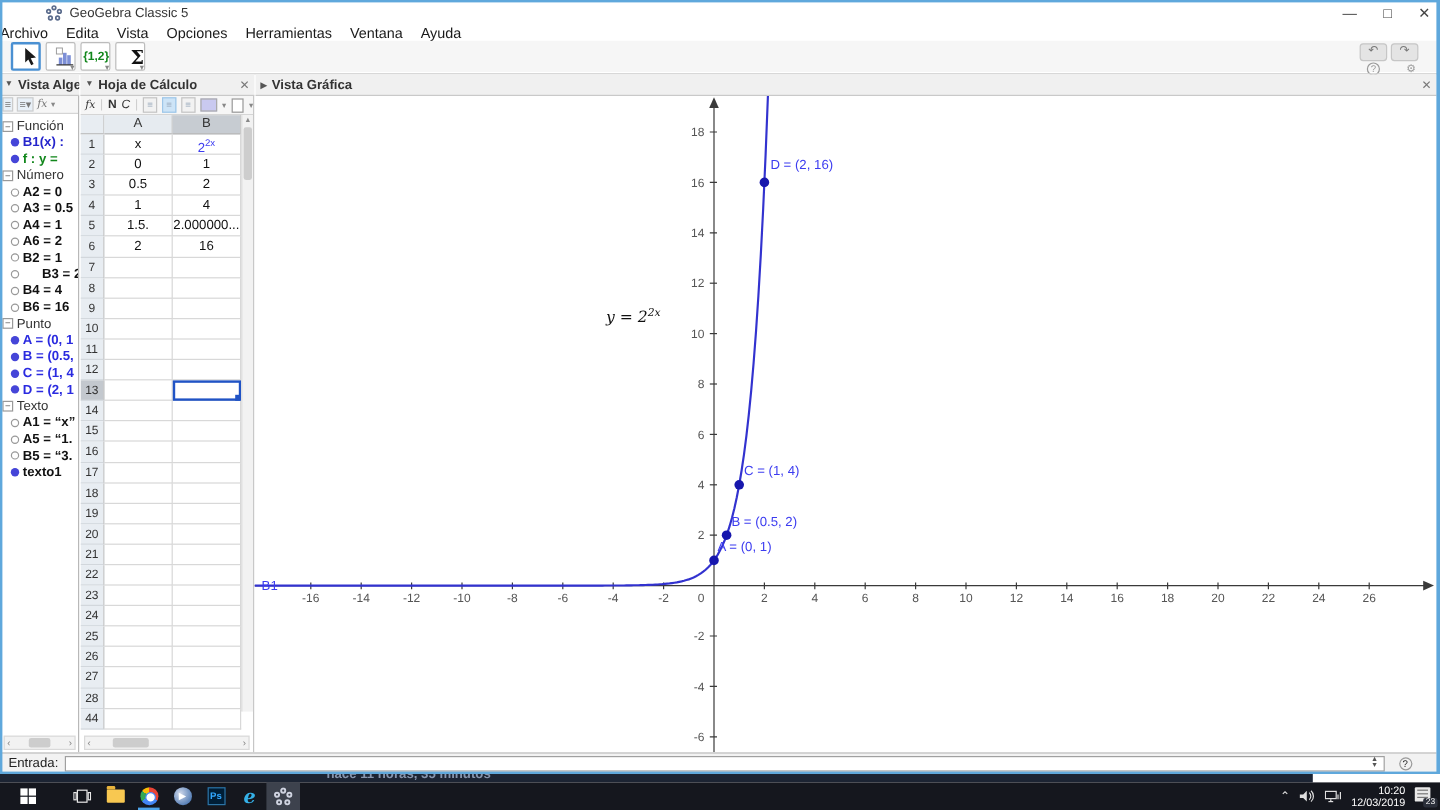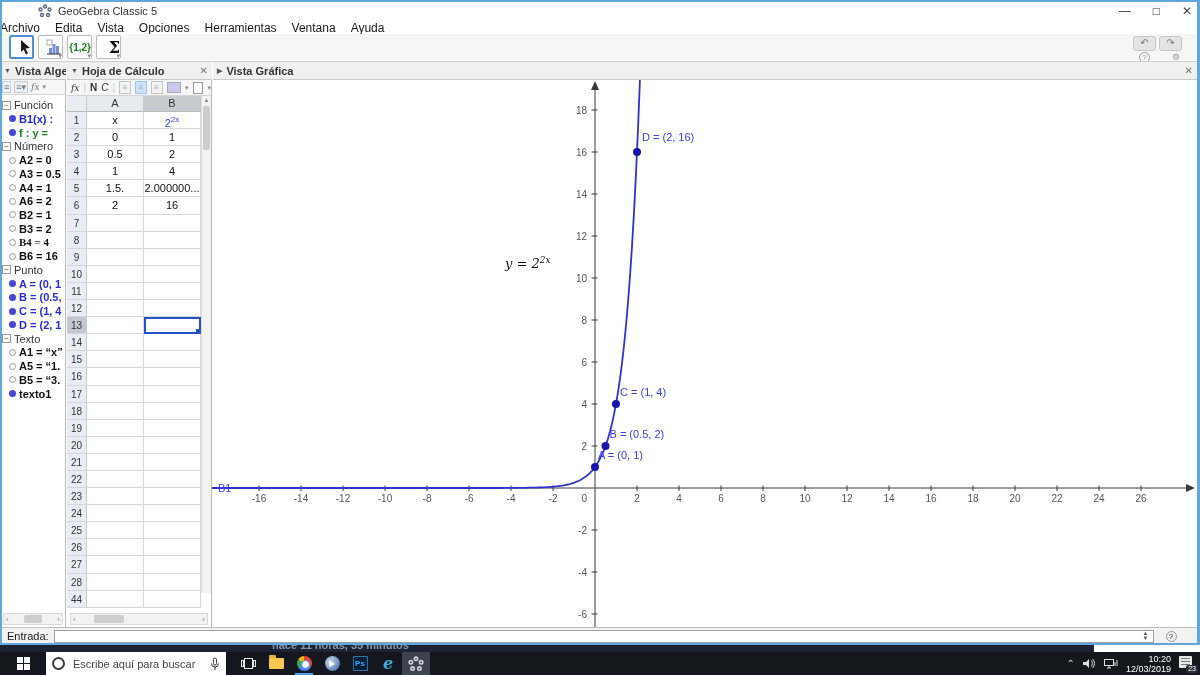--- a/index.html
+++ b/index.html
@@ -240,25 +240,25 @@
       <div class="alg-item">
         <span class="dot open"></span>
         <span class="alg-txt" style="color: rgb(17, 17, 17);">A6 = 2</span>
       </div>
       <div class="alg-item">
         <span class="dot open"></span>
         <span class="alg-txt" style="color: rgb(17, 17, 17);">B2 = 1</span>
       </div>
       <div class="alg-item">
         <span class="dot open"></span>
-        <span class="alg-txt" style="color: rgb(17, 17, 17);">B3 = 2</span>
-      </div>
-      <div class="alg-item">
-        <span class="dot open"></span>
-        <span class="alg-txt" style="color: rgb(17, 17, 17); font-family: Liberation Serif, serif;">B4 = 4</span>
+        <span class="alg-txt" style="color: rgb(17, 17, 17); margin-left: 16px;">B3 = 2</span>
+      </div>
+      <div class="alg-item">
+        <span class="dot open"></span>
+        <span class="alg-txt" style="color: rgb(17, 17, 17);">B4 = 4</span>
       </div>
       <div class="alg-item">
         <span class="dot open"></span>
         <span class="alg-txt" style="color: rgb(17, 17, 17);">B6 = 16</span>
       </div>
       <div class="alg-sec">
         <span class="minus-box">−</span>
         <span>Punto</span>
       </div>
       <div class="alg-item">
@@ -585,29 +585,20 @@
 
 <div id="taskbar" class="abs">
   <div id="start-btn">
     <span class="win-logo">
         <i></i>
         <i></i>
         <i></i>
         <i></i>
       </span>
   </div>
-  <div id="search-box">
-    <span class="cortana"></span>
-    <span class="ph">Escribe aquí para buscar</span>
-    <svg class="mic" width="10" height="14" viewBox="0 0 10 14">
-      <rect x="3.4" y="1" width="3.2" height="7" rx="1.6" fill="none" stroke="#333"></rect>
-      <path d="M1.5 6.5 a3.5 3.5 0 0 0 7 0" fill="none" stroke="#333"></path>
-      <line x1="5" y1="10" x2="5" y2="13" stroke="#333"></line>
-    </svg>
-  </div>
   <div class="tb-icons">
     <div class="tb-ic">
       <svg width="15" height="13" viewBox="0 0 15 13">
         <rect x="3.5" y="1.5" width="8" height="10" fill="none" stroke="#e8e8e8"></rect>
         <rect x="0.5" y="3.5" width="2" height="6" fill="none" stroke="#e8e8e8"></rect>
         <rect x="12.5" y="3.5" width="2" height="6" fill="none" stroke="#e8e8e8"></rect>
       </svg>
     </div>
     <div class="tb-ic">
         <span class="folder-ic"></span>

